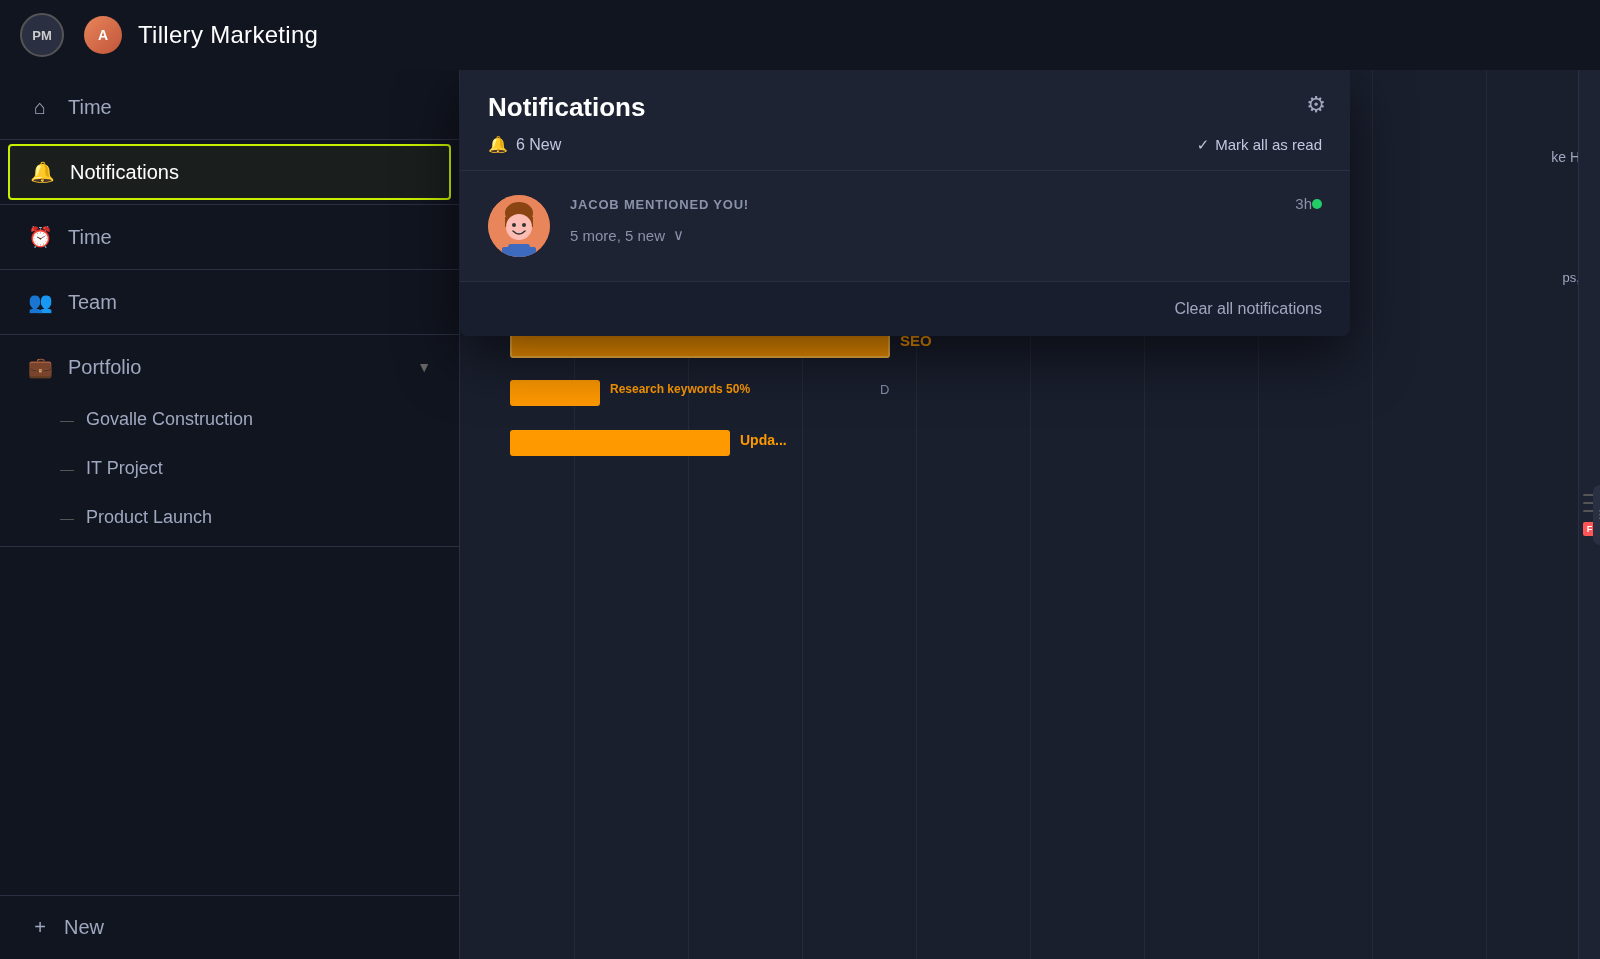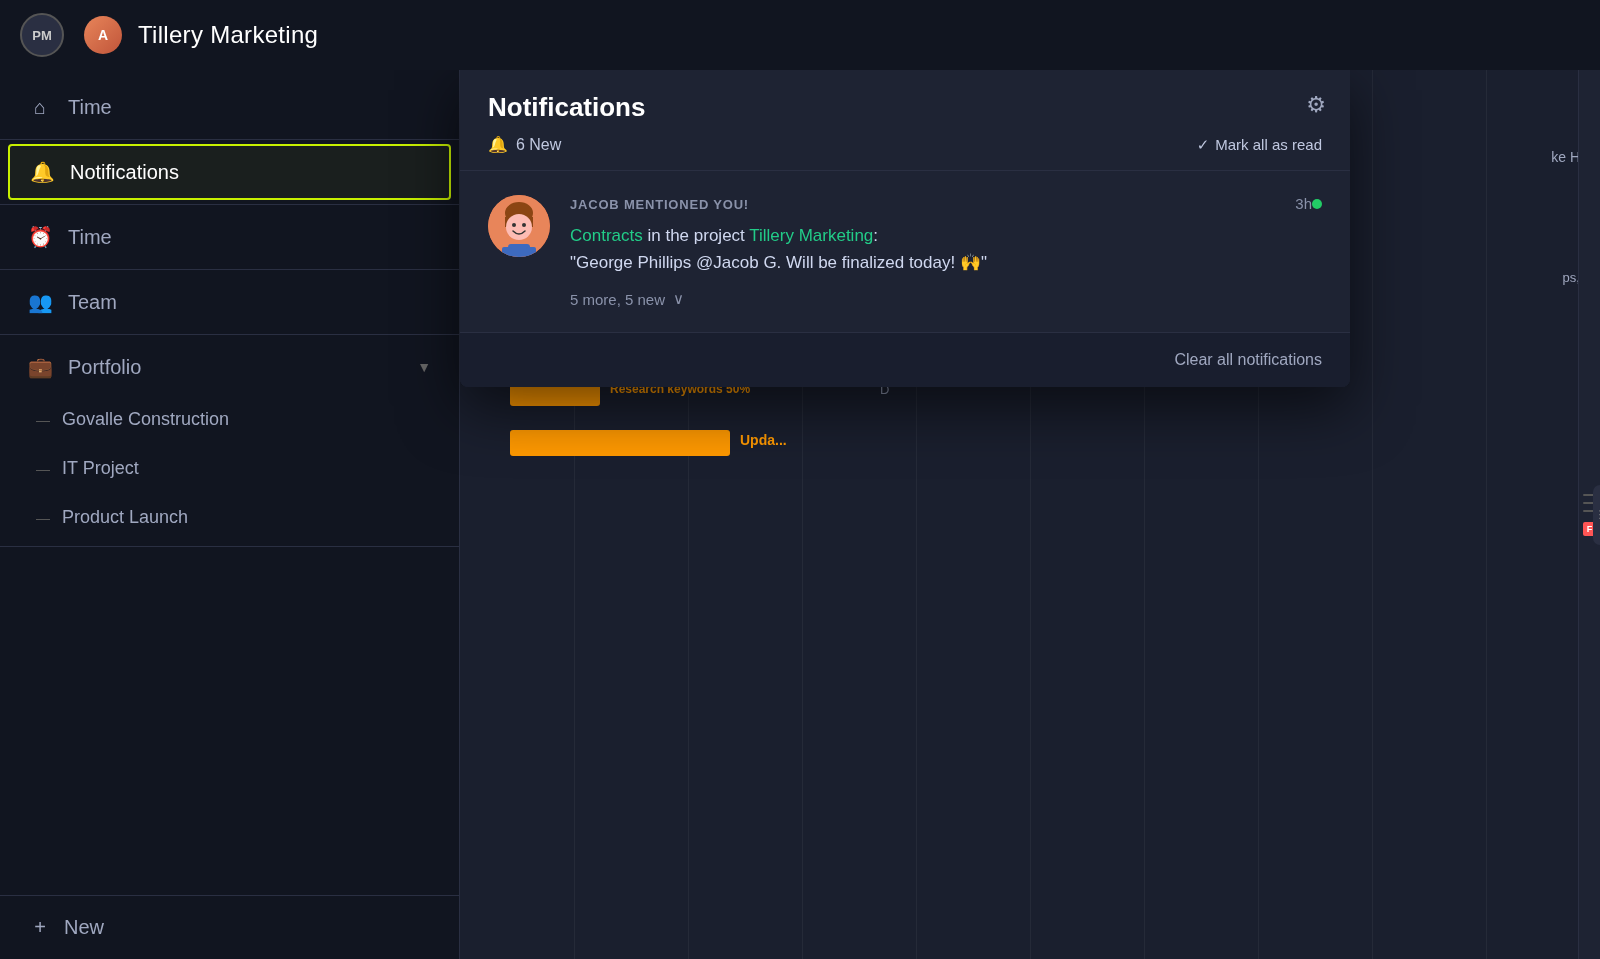--- a/index.html
+++ b/index.html
@@ -100,21 +100,21 @@
       height: 1px;
       background: #2a2f42;
       margin: 4px 0;
     }
     .sidebar-item-arrow {
       margin-left: auto;
       font-size: 14px;
       color: #666;
     }
     .portfolio-sub {
-      padding-left: 36px;
+      padding-left: 60px;
     }
     .portfolio-sub-item {
       display: flex;
       align-items: center;
       gap: 12px;
       padding: 14px 28px 14px 0;
       color: #a0a8c0;
       font-size: 18px;
       cursor: pointer;
     }
@@ -492,24 +492,20 @@
         </svg>
       </div>
       <div class="notif-content">
         <div class="notif-top-row">
           <span class="notif-from">JACOB MENTIONED YOU!</span>
           <div class="notif-time-row">
             <span>3h</span>
             <div class="notif-online-dot"></div>
           </div>
         </div>
-        <div class="notif-body">
-          <span class="notif-link">Contracts</span><span> in the project </span><span class="notif-link">Tillery Marketing</span><span>:</span><br>
-          <span>"George Phillips @Jacob G. Will be finalized today! 🙌"</span>
-        </div>
         <div class="notif-more">
           <span>5 more, 5 new</span>
           <span>∨</span>
         </div>
       </div>
     </div>
 
     <div class="notif-footer">
       <span class="clear-all">Clear all notifications</span>
     </div>

